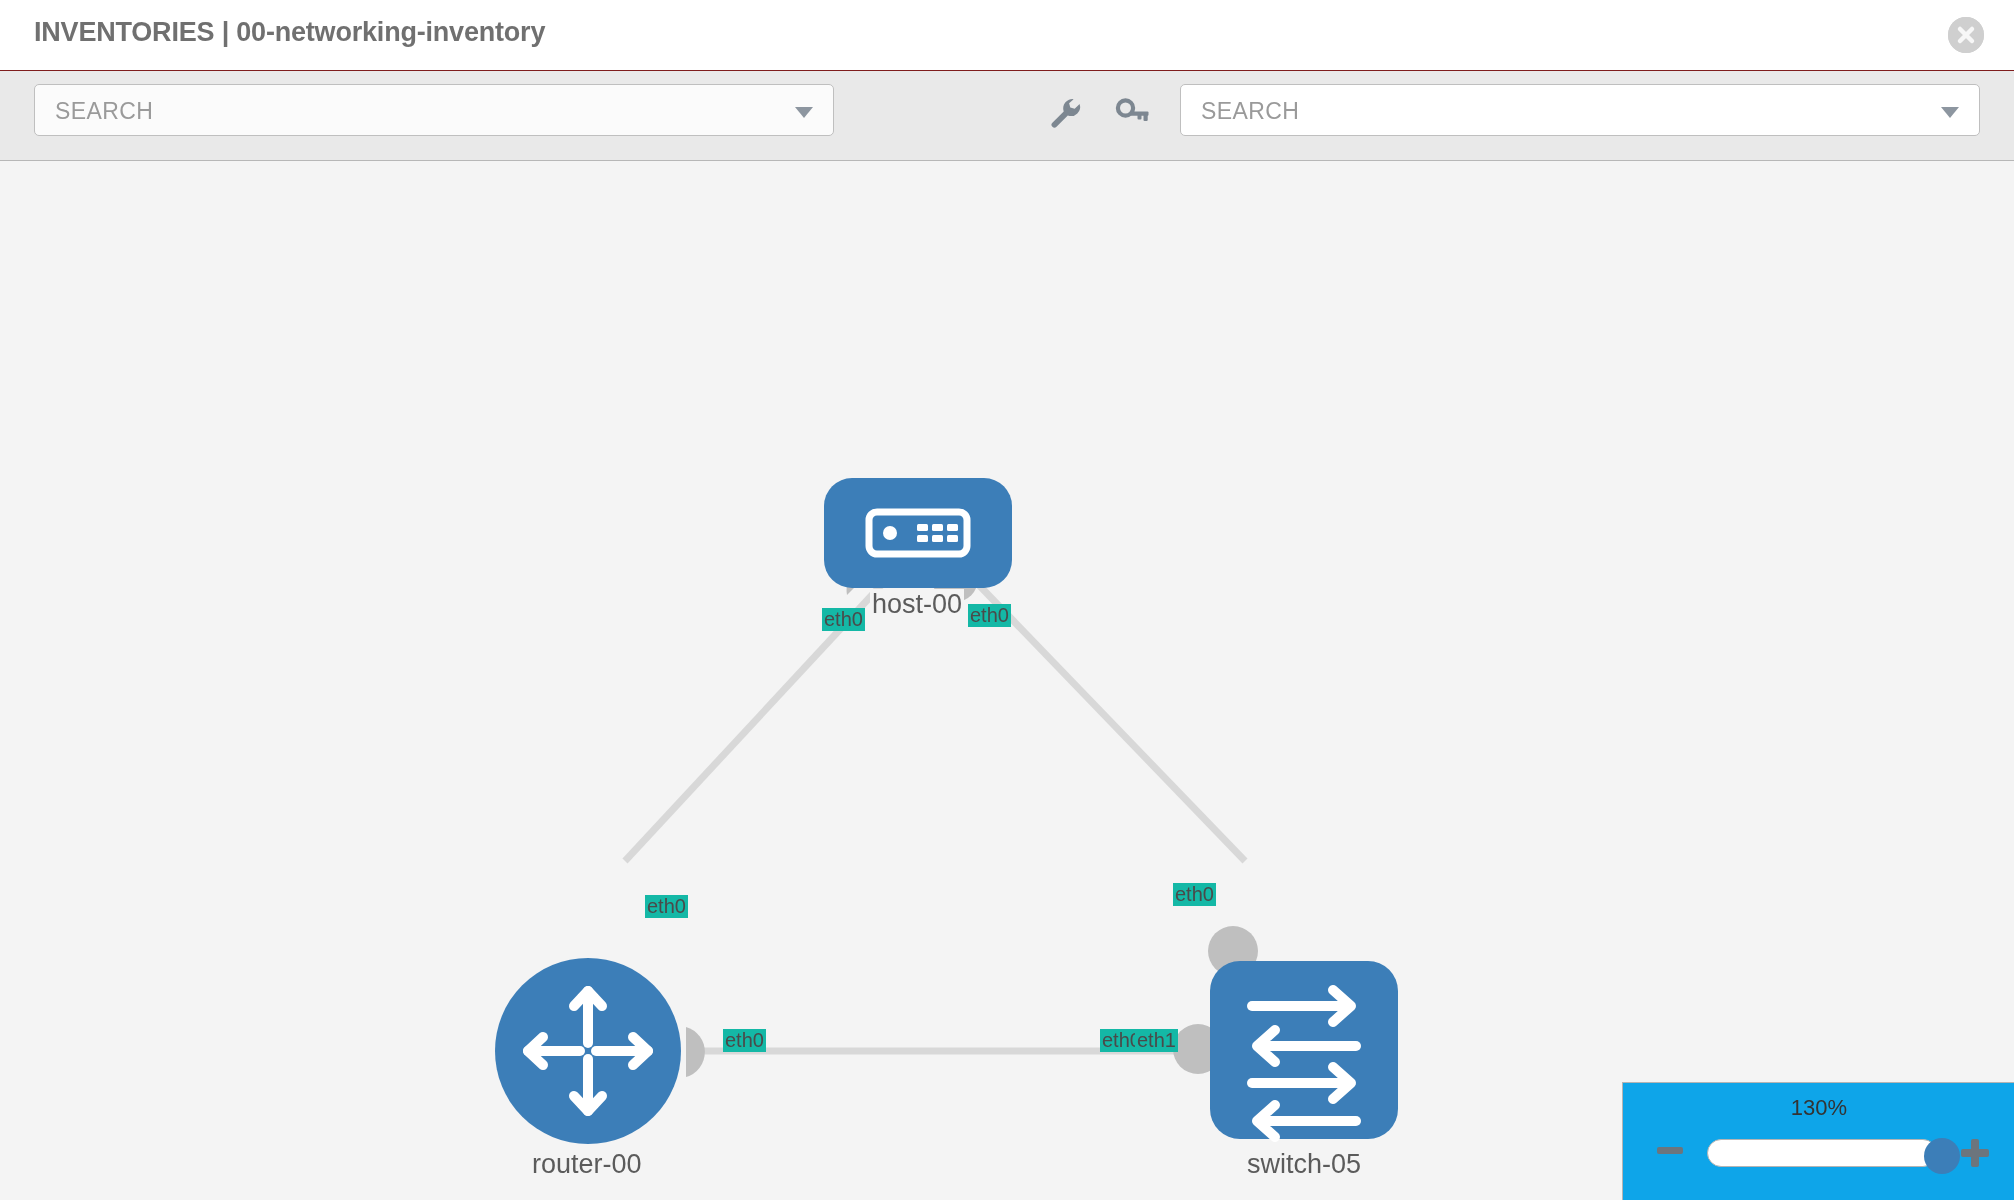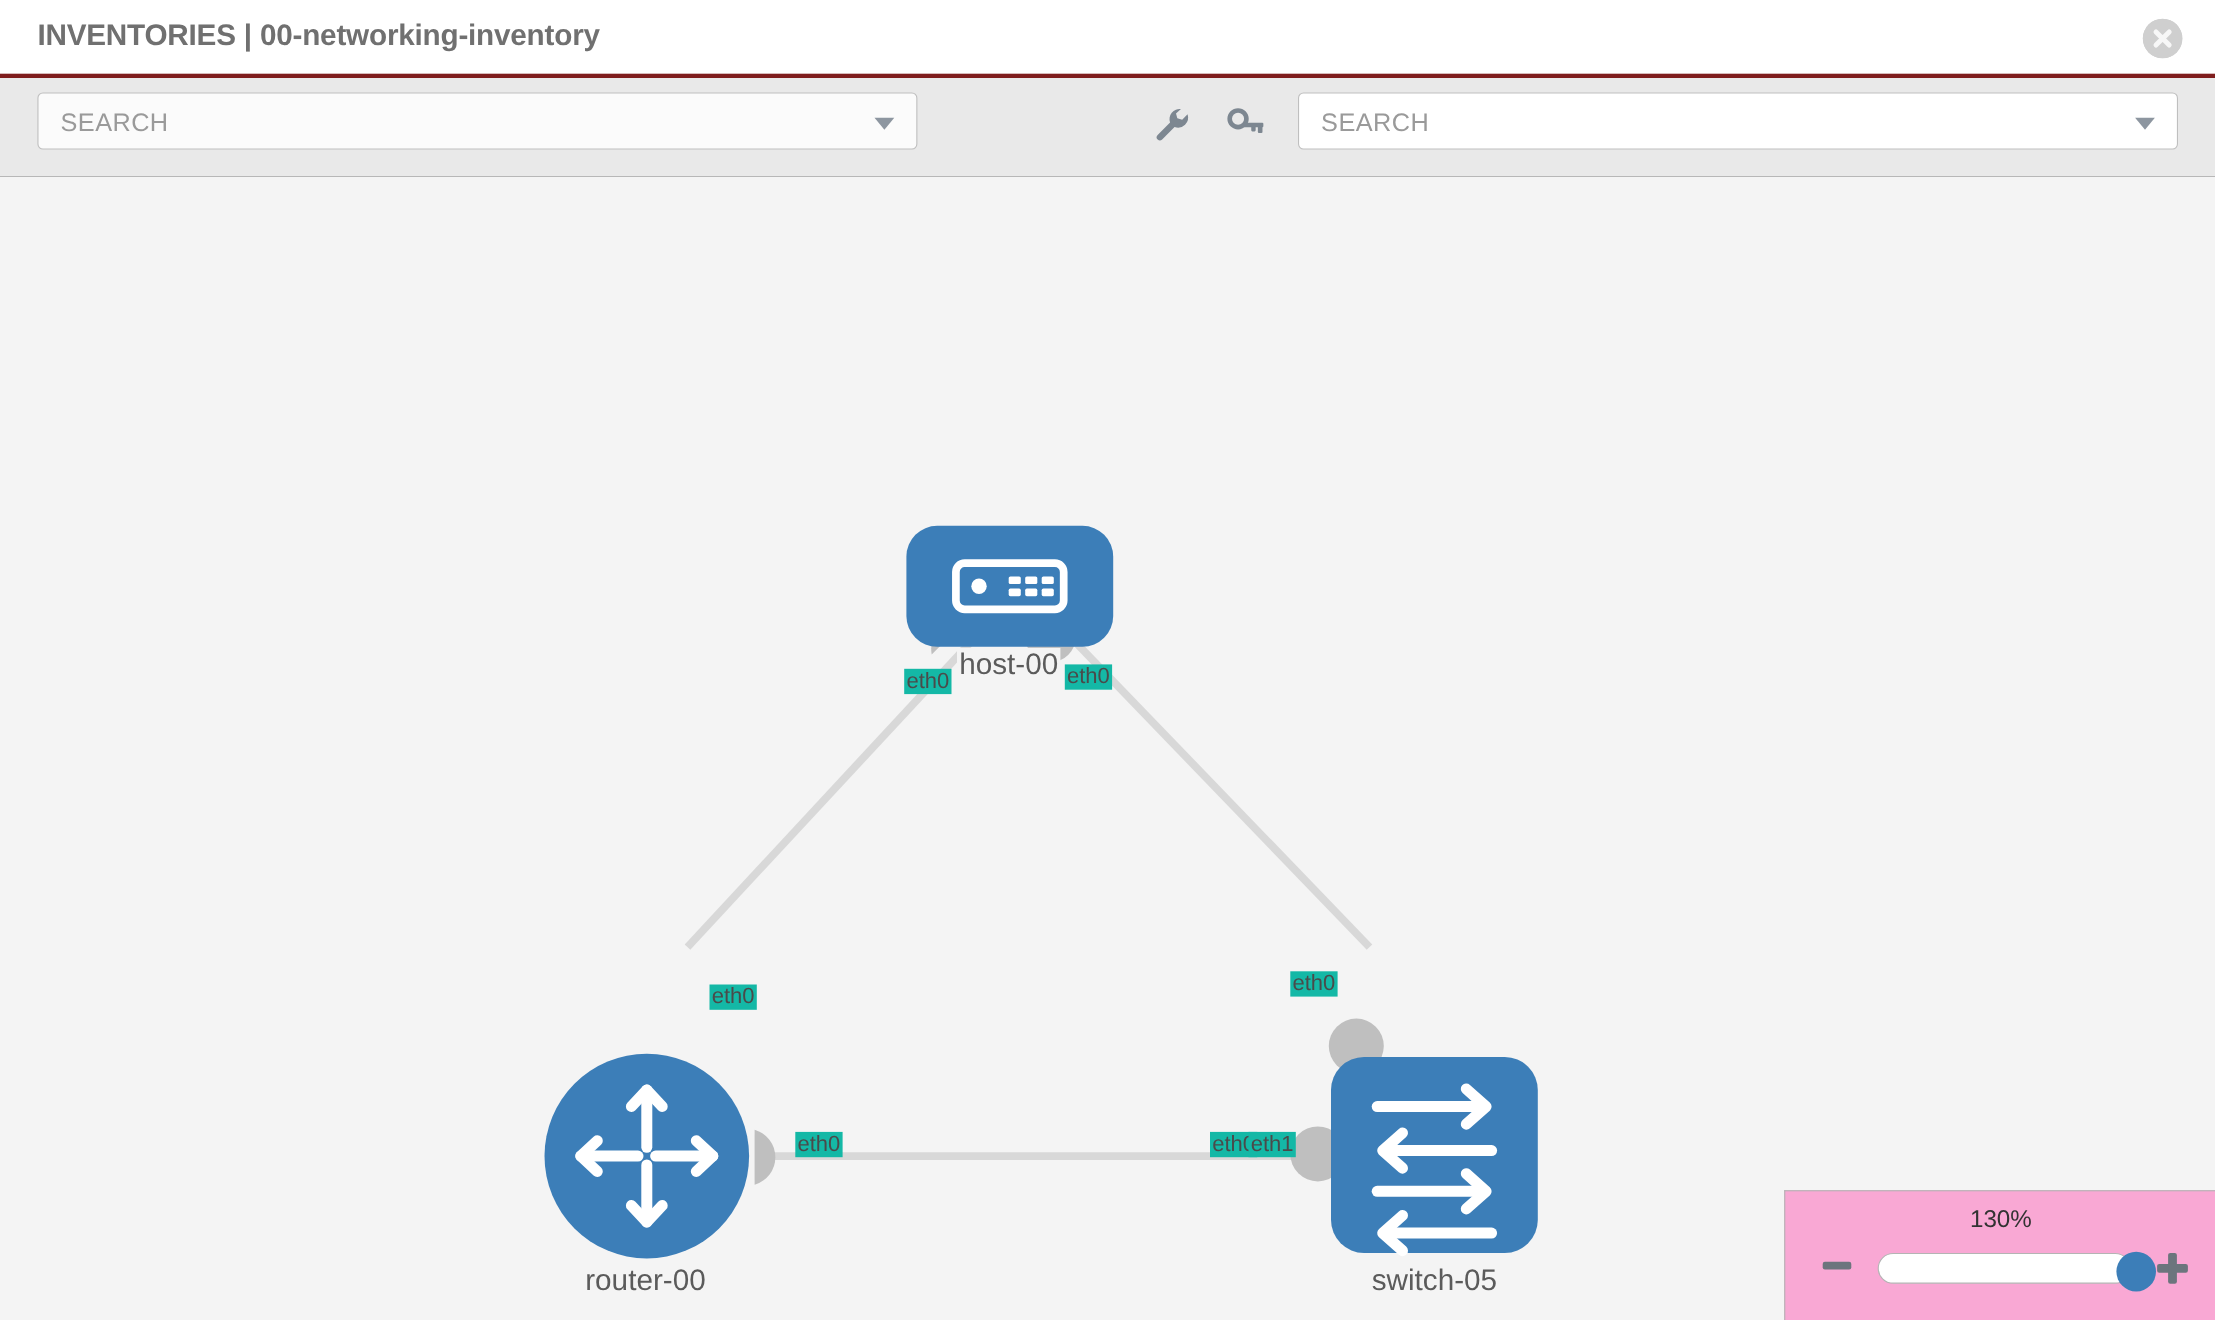--- a/index.html
+++ b/index.html
@@ -7,21 +7,21 @@
     width:2014px;height:1200px;
     background:#f4f4f4;
     font-family:"Liberation Sans", sans-serif;
     overflow:hidden;
     position:relative;
   }
 
   
   .header{
     position:absolute;left:0;top:0;width:2014px;height:71px;
-    background:#fff;border-bottom:4px solid #7f1d1d;
+    background:#fff;border-bottom:1px solid #7f1d1d;
     box-sizing:border-box;
   }
   .header-title{
     position:absolute;left:34px;top:17px;
     font-size:27px;font-weight:bold;color:#707070;
     letter-spacing:-0.2px;white-space:nowrap;
   }
   .close-btn{
     position:absolute;right:30px;top:17px;
     width:36px;height:36px;border-radius:50%;
@@ -85,21 +85,21 @@
     position:absolute;
     font-size:20px;color:#4a4a4a;
     background:#14b8a6;
     padding:0 2px;white-space:nowrap;
   }
 
   
   .zoom-panel{
     position:absolute;left:1622px;top:1082px;
     width:392px;height:118px;
-    background:#f9a8d4;border:1px solid #b4b4b4;
+    background:#0ea5e9;border:1px solid #b4b4b4;
     border-right:none;border-bottom:none;
     box-sizing:border-box;
   }
   .zoom-pct{
     position:absolute;left:0;top:12px;width:392px;
     text-align:center;font-size:22px;color:#333;
   }
   .zoom-row{
     position:absolute;left:0;top:50px;width:392px;height:46px;
   }

